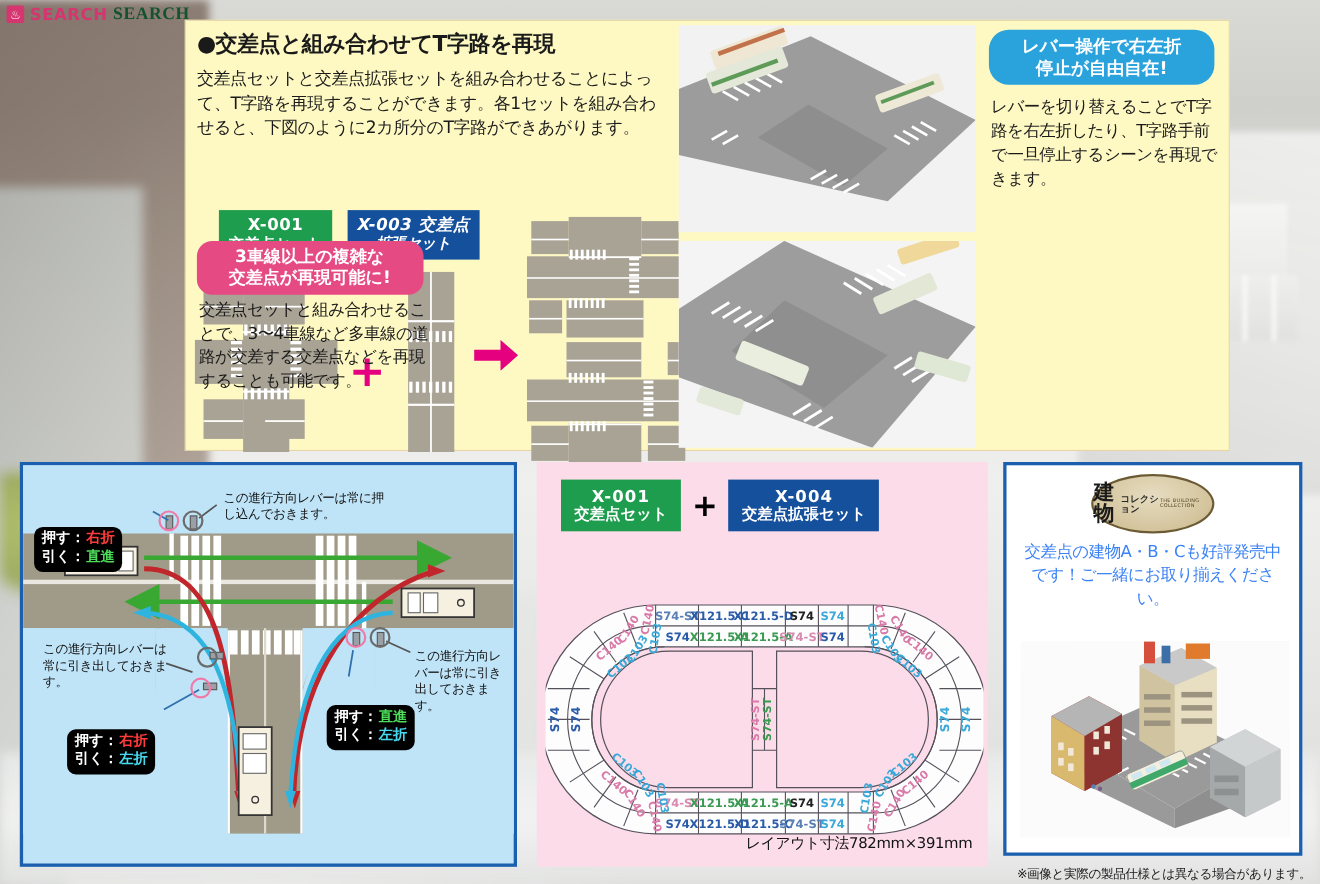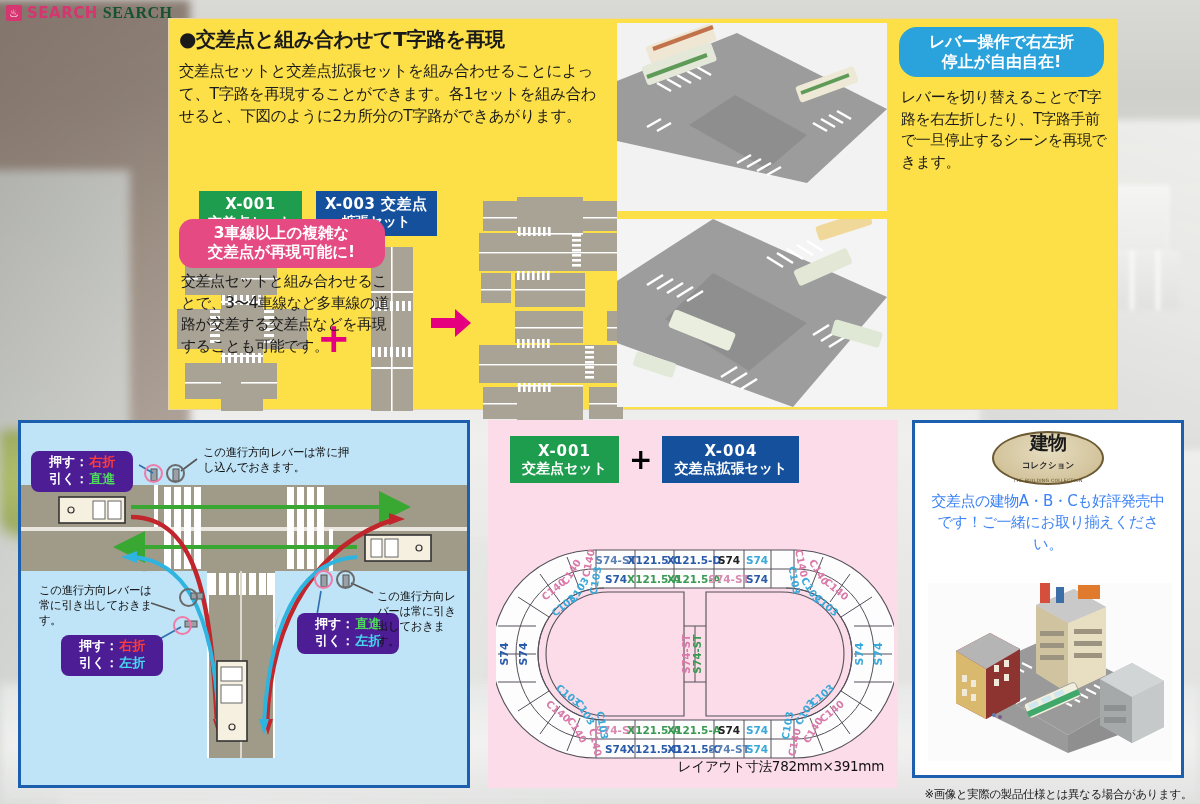--- a/index.html
+++ b/index.html
@@ -86,42 +86,42 @@
     color:#d5366f; font-family:"DejaVu Sans", sans-serif;
   }
   .logo-s {
     font-size:16px; font-weight:bold; letter-spacing:.5px;
     color:#14532d; font-family:Liberation Serif, serif;
   }
 
   
   .panel-top {
     position:absolute; left:168px; top:18px; width:950px; height:392px;
-    background:#fde047;
+    background:#fef9c3;
     border:1px solid #e5d5a8;
     z-index:10;
   }
   .top-left-col { position:absolute; left:10px; top:8px; width:430px; }
   .hd1 {
     font-size:20px; font-weight:bold; color:#1a1a1a;
     letter-spacing:-0.5px; line-height:1.2;
   }
   .body1 {
     margin-top:9px; font-size:15.5px; line-height:1.46; color:#1a1a1a;
     letter-spacing:-0.4px;
   }
 
   
   .chips { position:absolute; left:30px; top:172px; display:flex; gap:14px; }
   .chip {
     color:#fff; font-weight:bold; text-align:center; padding:5px 9px 6px;
     line-height:1.18; position:relative;
   }
   .chip-green { background:#1f9d4e; font-size:14px; }
-  .chip-blue  { background:#15509c; font-size:13.5px; }
+  .chip-blue  { background:#15509c; font-size:13.5px;font-style:italic; }
   .chip .c1 { font-size:15px; letter-spacing:.5px; }
   .chip::after {
     content:""; position:absolute; left:50%; bottom:-9px; transform:translateX(-50%);
     border-left:8px solid transparent; border-right:8px solid transparent;
   }
   .chip-green::after { border-top:9px solid #1f9d4e; }
   .chip-blue::after  { border-top:9px solid #15509c; }
 
   
   .roadfig { position:absolute; }
@@ -156,23 +156,24 @@
     border:3px solid #1b5fae; background:#bfe3f7; z-index:10;
   }
   .bl-title {
     background:#17539e; color:#fff; height:30px; display:flex;
     align-items:center; justify-content:center; font-size:17px; font-weight:bold;
     letter-spacing:-0.5px;
   }
   .bl-body { position:relative; height:335px; background:#bfe3f7; }
 
   .lever-bubble {
-    position:absolute; background:#4c1d95; border-radius:8px;
-    padding:3px 18px 4px; line-height:1.3; font-size:13px; font-weight:bold; color:#fff;
+    position:absolute; background:#000000; border-radius:8px;
+    padding:3px 7px 4px; line-height:1.3; font-size:13px; font-weight:bold; color:#fff;
     white-space:nowrap;
+    margin-top:28px;
   }
   .lv-row { display:flex; gap:1px; align-items:baseline; }
   .lv-red   { color:#ff3b3b; }
   .lv-green { color:#4ddc5a; }
   .lv-cyan  { color:#46d9ef; }
   .note {
     position:absolute; font-size:11.5px; line-height:1.3; color:#111;
     letter-spacing:-0.4px;
   }
   .circ-pink {
@@ -211,21 +212,21 @@
   
   .panel-br {
     position:absolute; left:912px; top:420px; width:272px; height:358px;
     border:3px solid #1b5fae; background:#ffffff; z-index:10;
   }
   .badge-oval {
     width:112px; height:54px; margin:8px auto 0;
     border-radius:50%;
     background: radial-gradient(ellipse at 50% 35%, #e6dcc0 0%, #d3c49c 70%, #b9a877 100%);
     border:2px solid #6b5a33;
-    display:flex; flex-direction:column; align-items:center; justify-content:space-between;
+    display:flex; flex-direction:row; align-items:center; justify-content:flex-start;
     line-height:1;
   }
   .badge-main { font-size:19px; font-weight:bold; color:#1a1a1a; letter-spacing:-1px; }
   .badge-sub  { font-size:8.5px; font-weight:bold; color:#2a2a2a; margin-top:1px; letter-spacing:0px;}
   .badge-sub2 { font-size:4.5px; color:#55441f; margin-top:1px; letter-spacing:.3px;}
   .br-text {
     margin:6px 10px 0; font-size:15px; line-height:1.42; color:#3b82f6; letter-spacing:-0.5px;text-align:center;
   }
   .br-photo {
     position:absolute; left:13px; bottom:14px; width:244px; height:178px;

